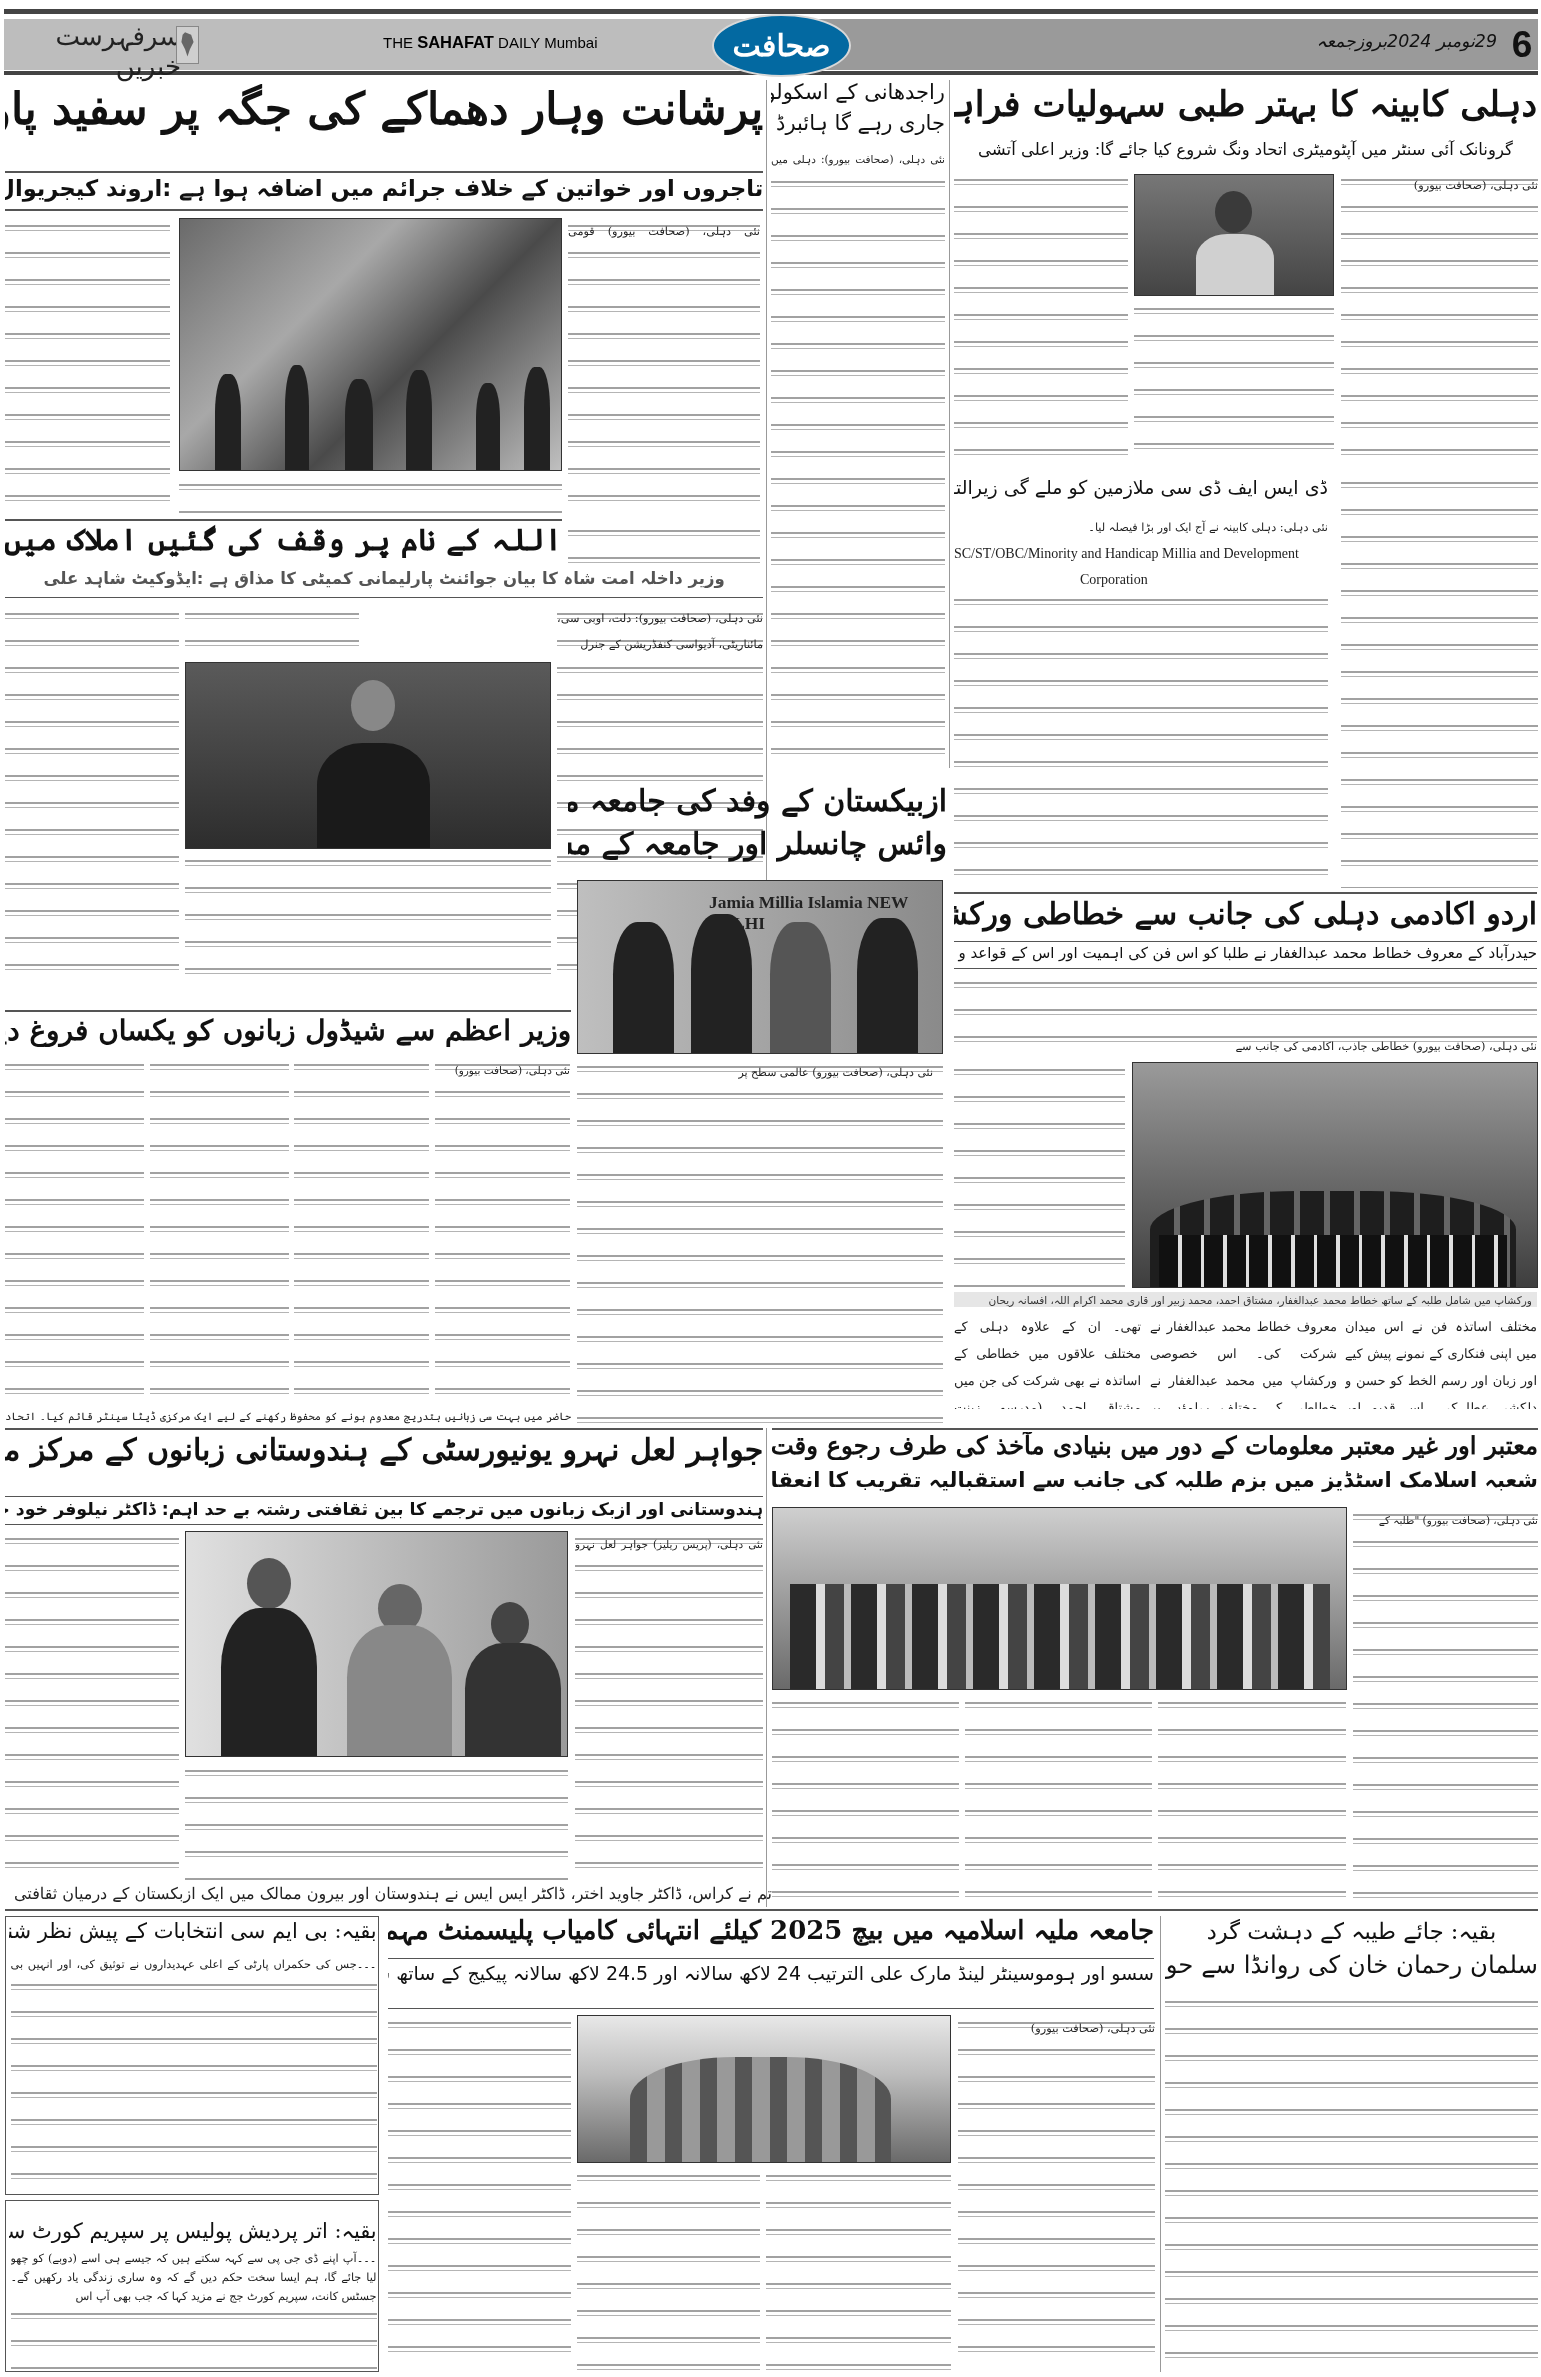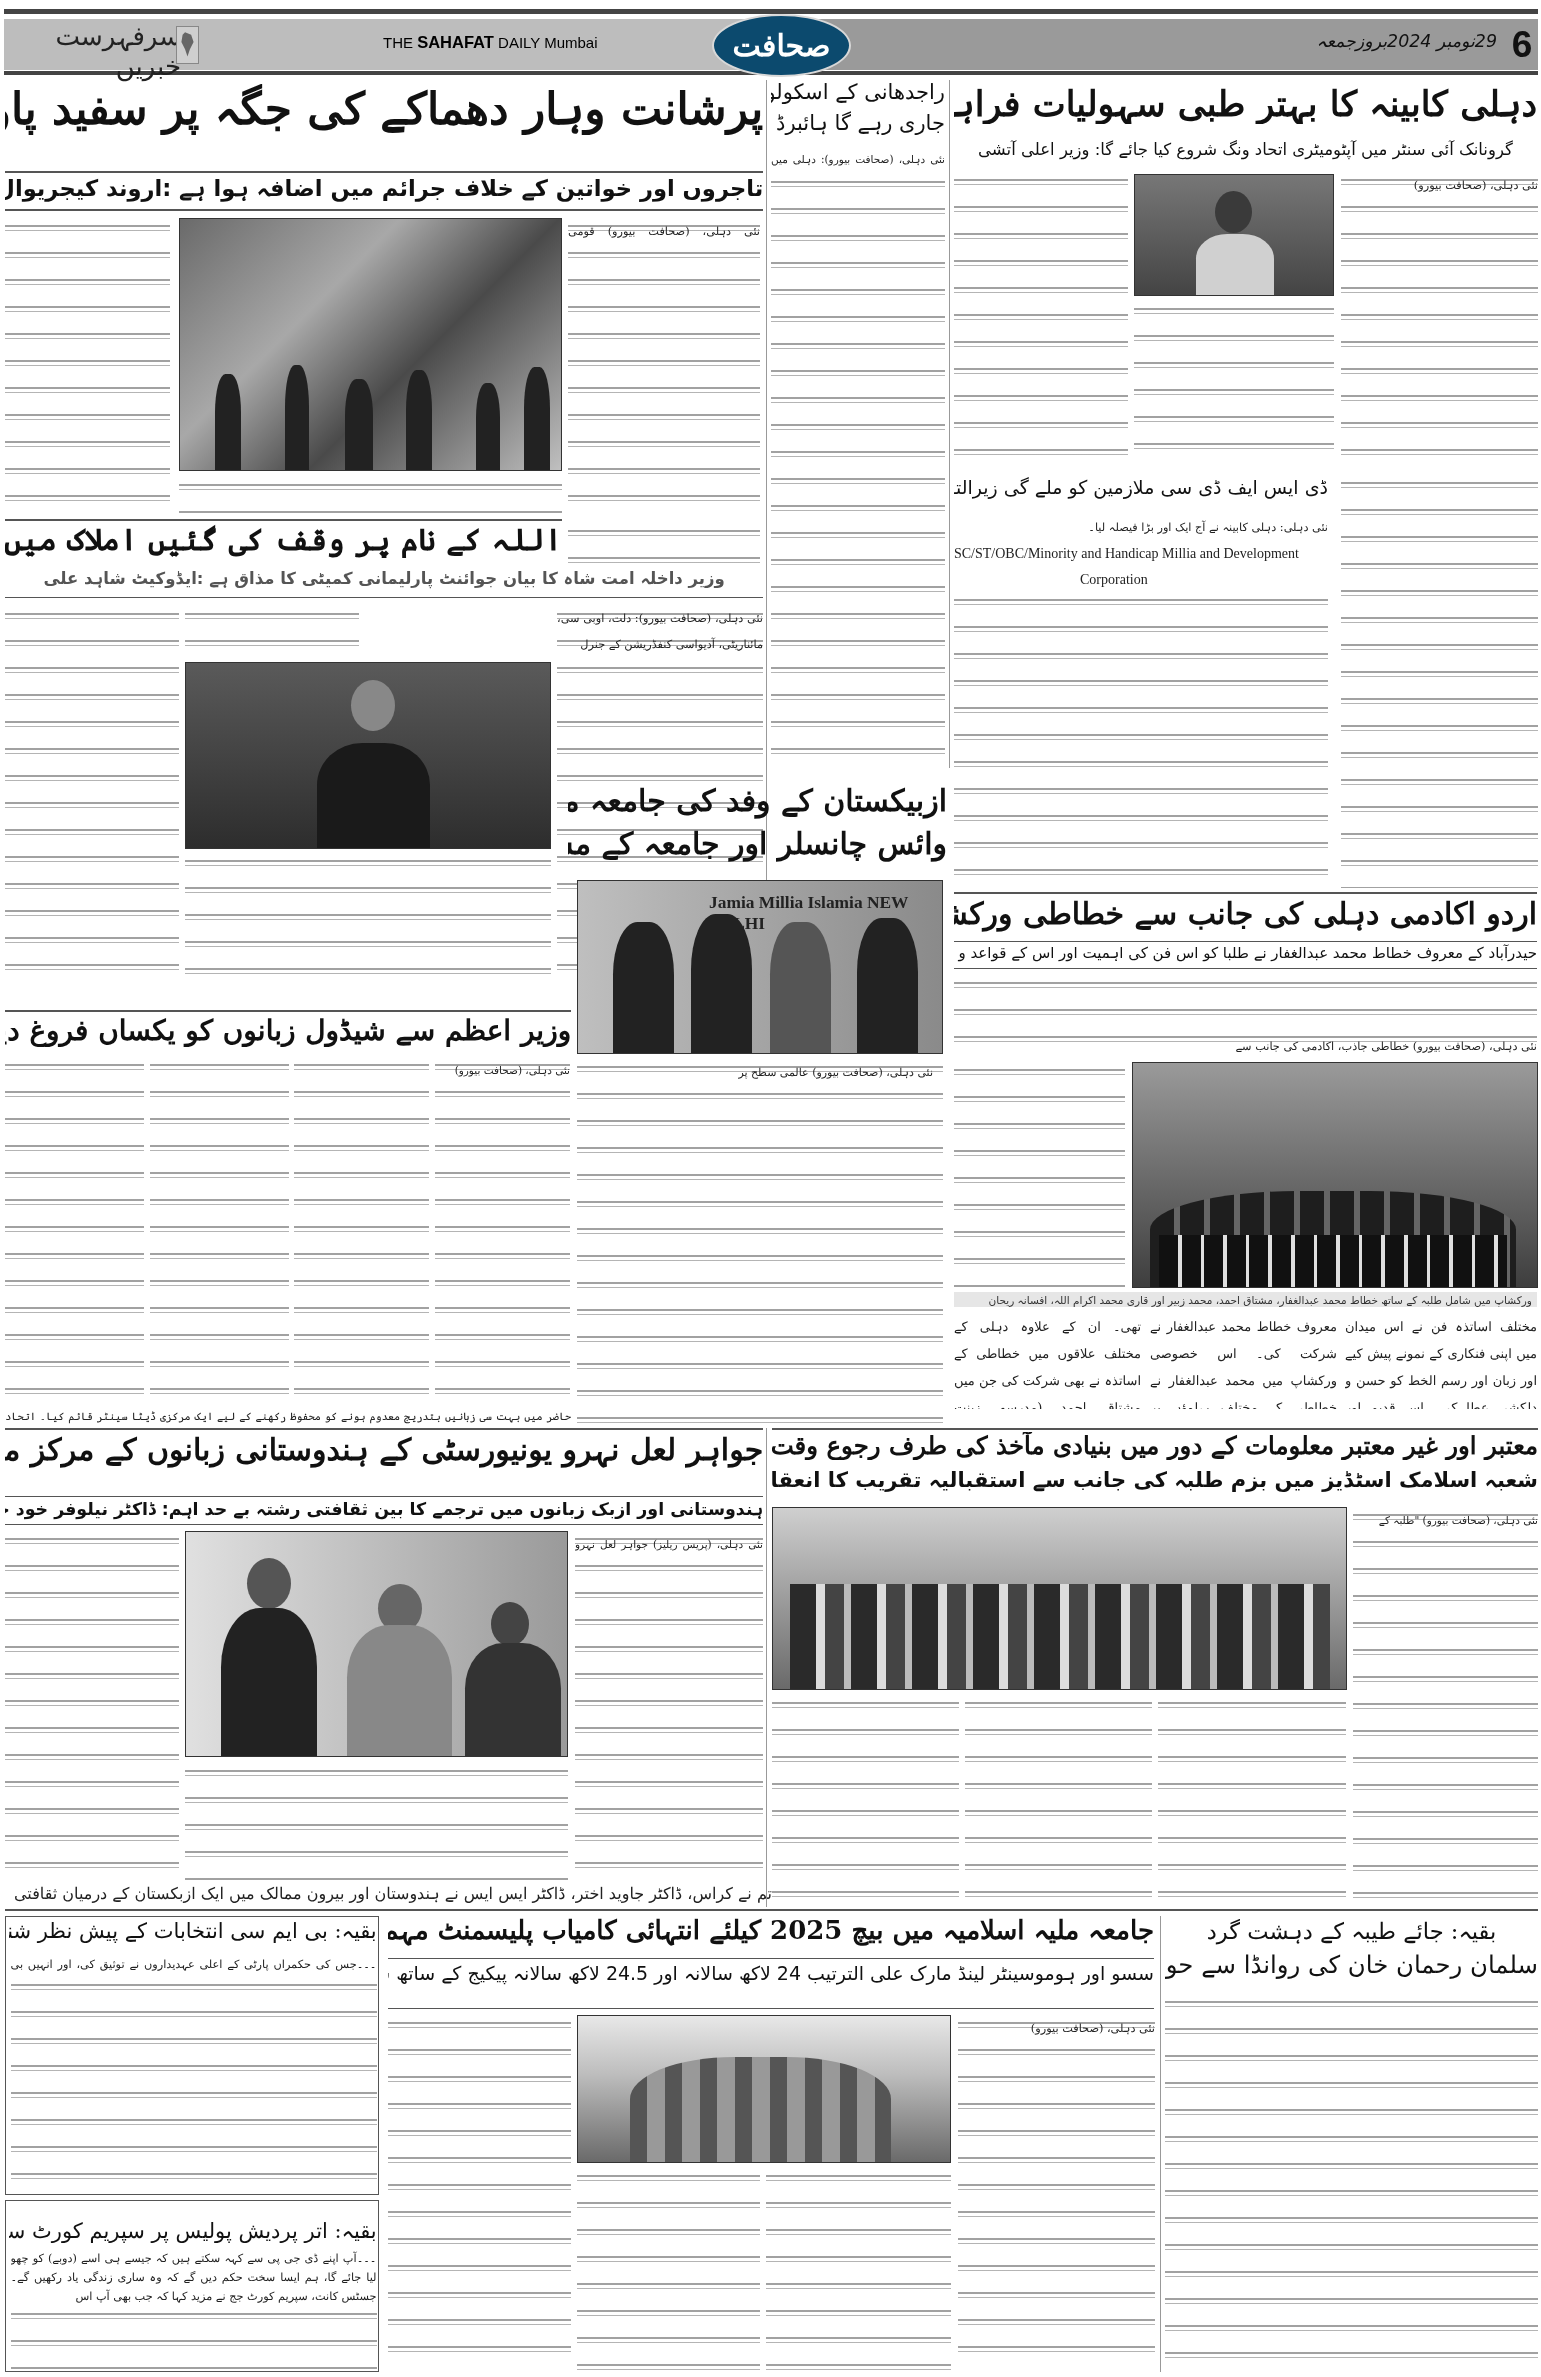--- a/index.html
+++ b/index.html
@@ -5,21 +5,21 @@
   * { box-sizing: border-box; margin: 0; padding: 0; }
   html, body { width: 1541px; height: 2377px; background: #ffffff; overflow: hidden; }
   body { position: relative; font-family: "DejaVu Sans", sans-serif; color: #111; }
   .rtl { direction: rtl; text-align: right; }
 
   
   .mast-rule { position: absolute; left: 3.5px; right: 3.5px; background: #444; }
   .mast { position: absolute; left: 3.5px; top: 19px; width: 1534px; height: 51px; background: #bdbdbd; }
   .mast-dark { position: absolute; left: 784px; top: 19px; width: 754px; height: 51px; background: #9a9a9a; }
   .logo-oval { position: absolute; left: 712px; top: 14px; width: 139px; height: 63px; border-radius: 50% / 50%;
-               background: #0c4a6e; border: 2.6px solid #d8d8d8; color: #fff; display: flex; align-items: center; justify-content: center;
+               background: #0369a1; border: 2.6px solid #d8d8d8; color: #fff; display: flex; align-items: center; justify-content: center;
                font-family: "DejaVu Serif", serif; font-size: 30px; font-weight: bold; }
   .page-num { position: absolute; left: 1508px; top: 22.6px; width: 28px; height: 44px; font-family: "Liberation Sans", sans-serif;
               font-size: 37px; font-weight: bold; color: #111; text-align: center; line-height: 44px; }
   .date { position: absolute; left: 1271px; top: 31px; width: 226px; font-family: "DejaVu Sans", sans-serif; font-size: 17.4px;
           font-style: italic; color: #111; }
   .paper-name { position: absolute; left: 383px; top: 33px; font-family: "Liberation Sans", sans-serif; font-size: 15px; color: #000000; }
   .paper-name b { font-size: 16.5px; }
   .section-name { position: absolute; left: 7px; top: 21px; width: 174px; font-family: "DejaVu Serif", serif; font-size: 26px;
                   color: #222; }
   .map-icon { position: absolute; left: 176px; top: 26px; width: 22.6px; height: 38px; background: #cfcfcf; border: 0.9px solid #888; }

